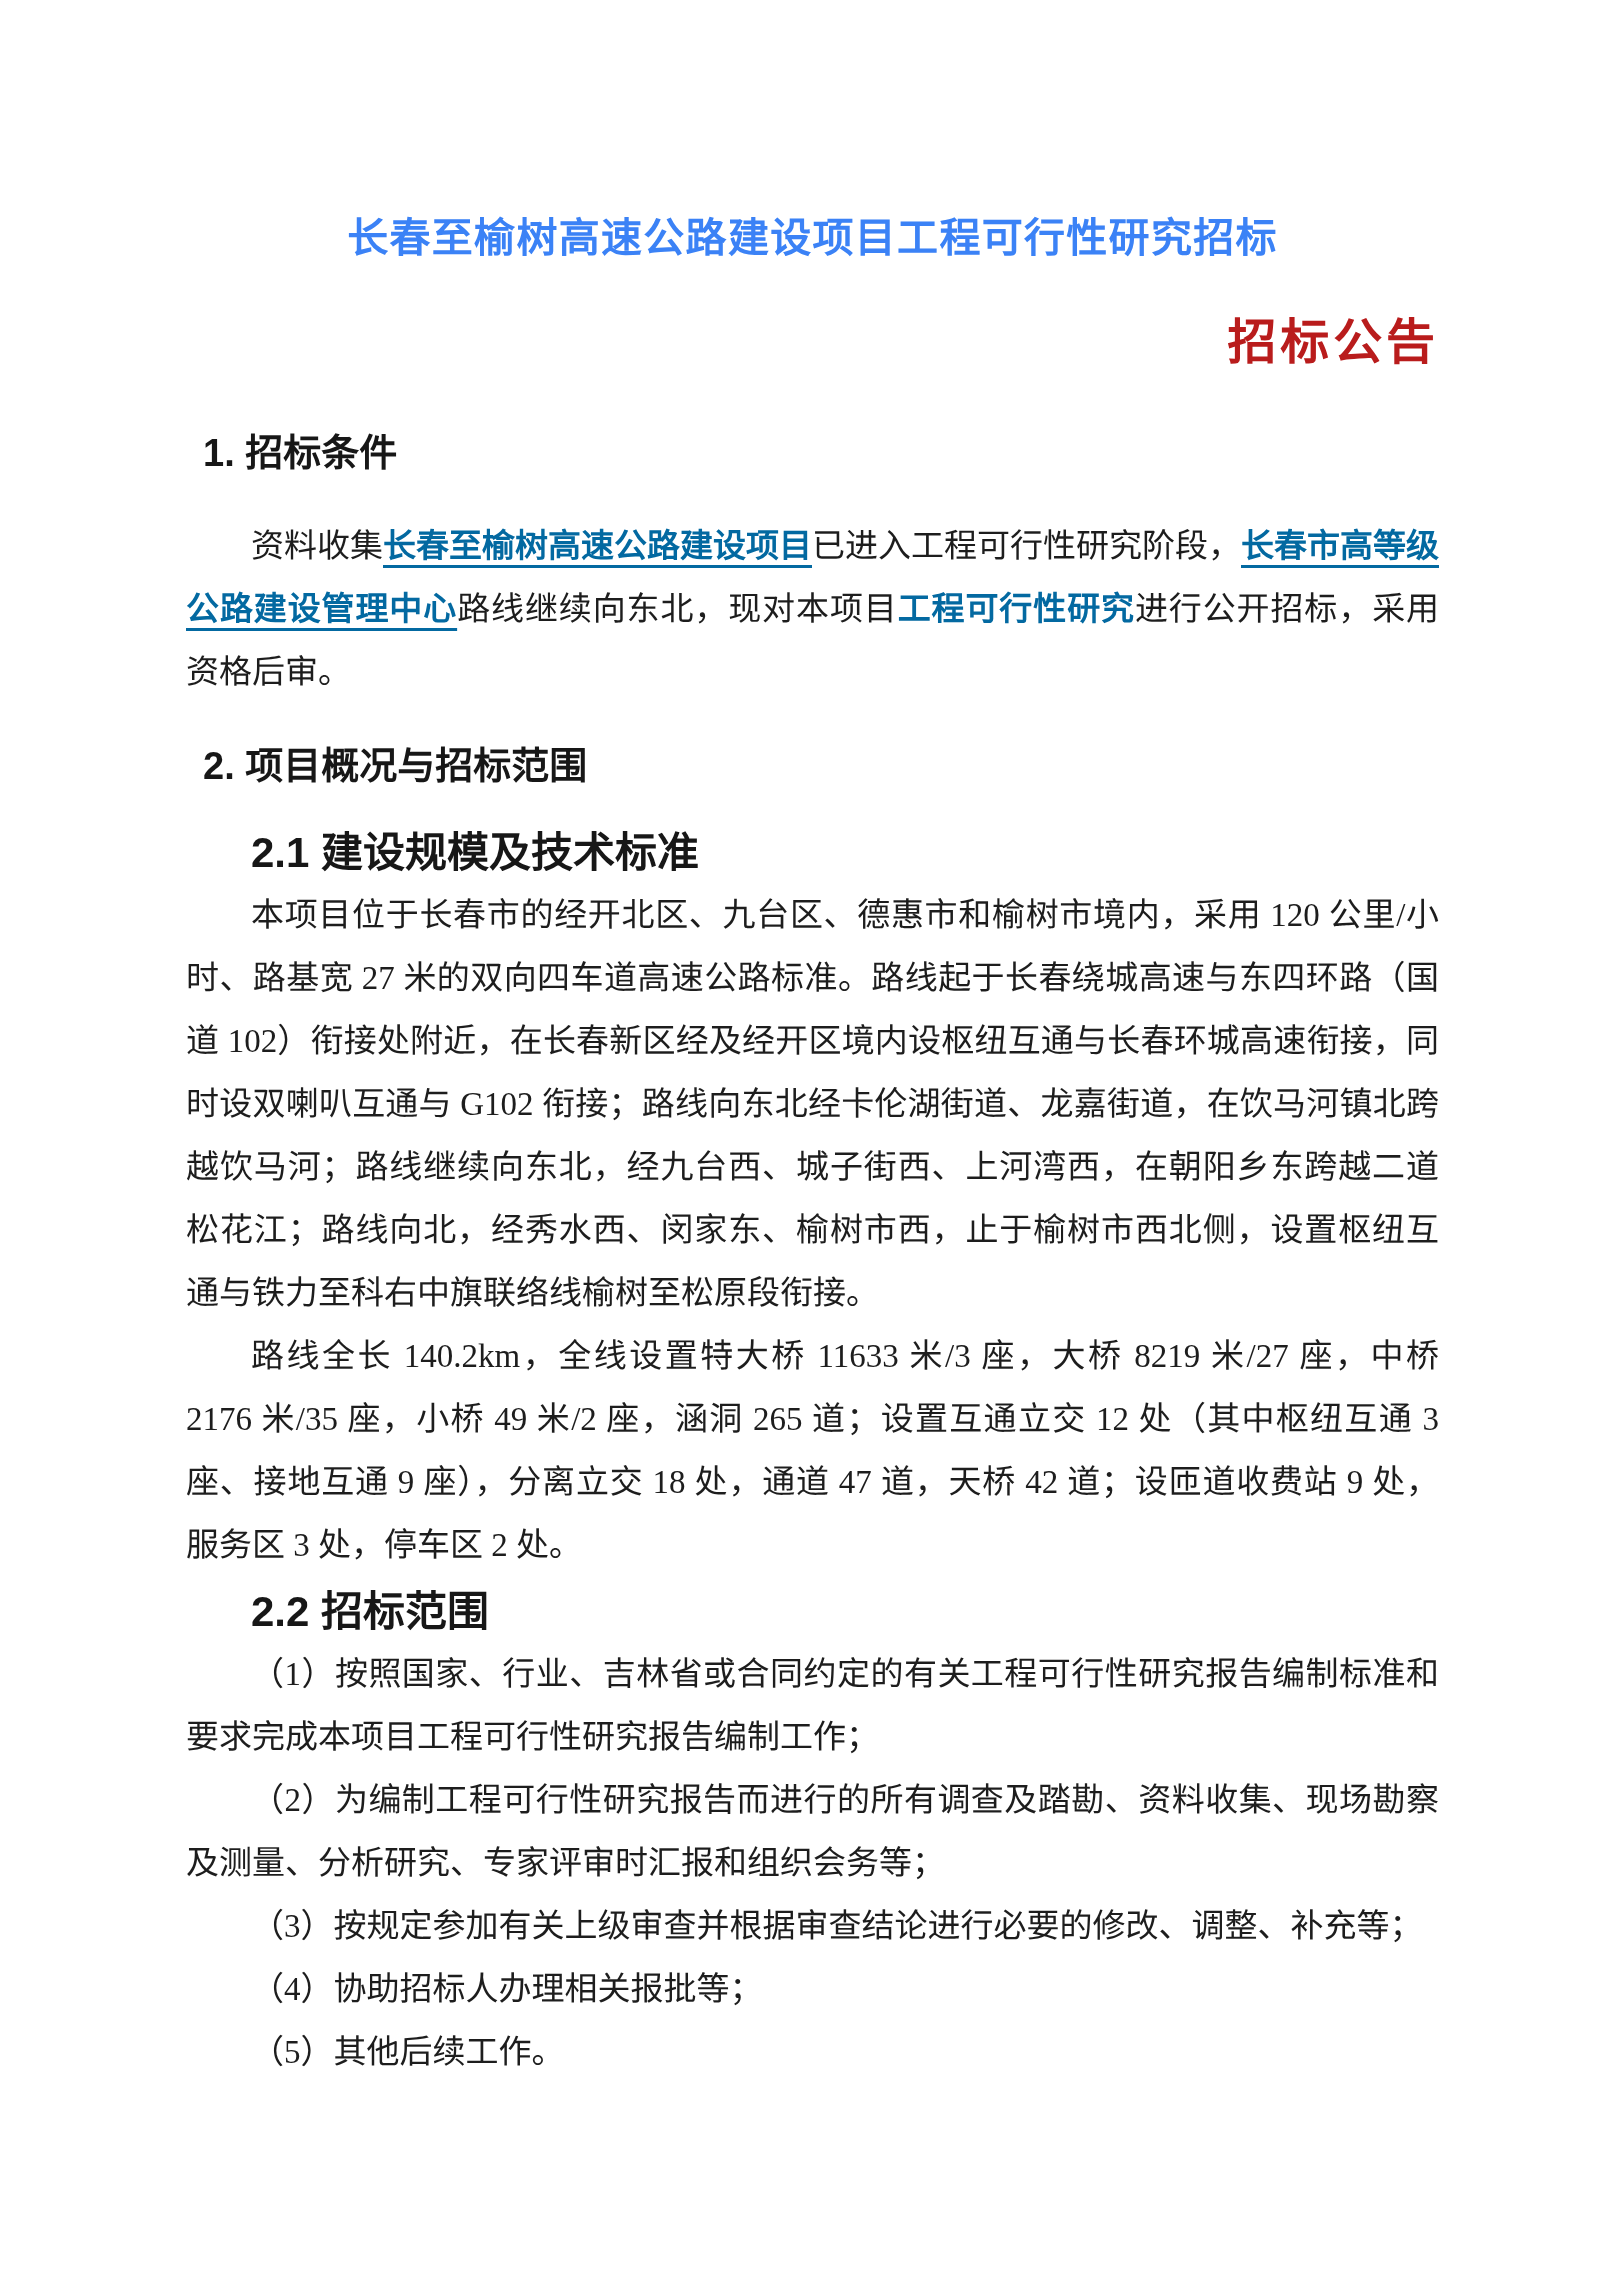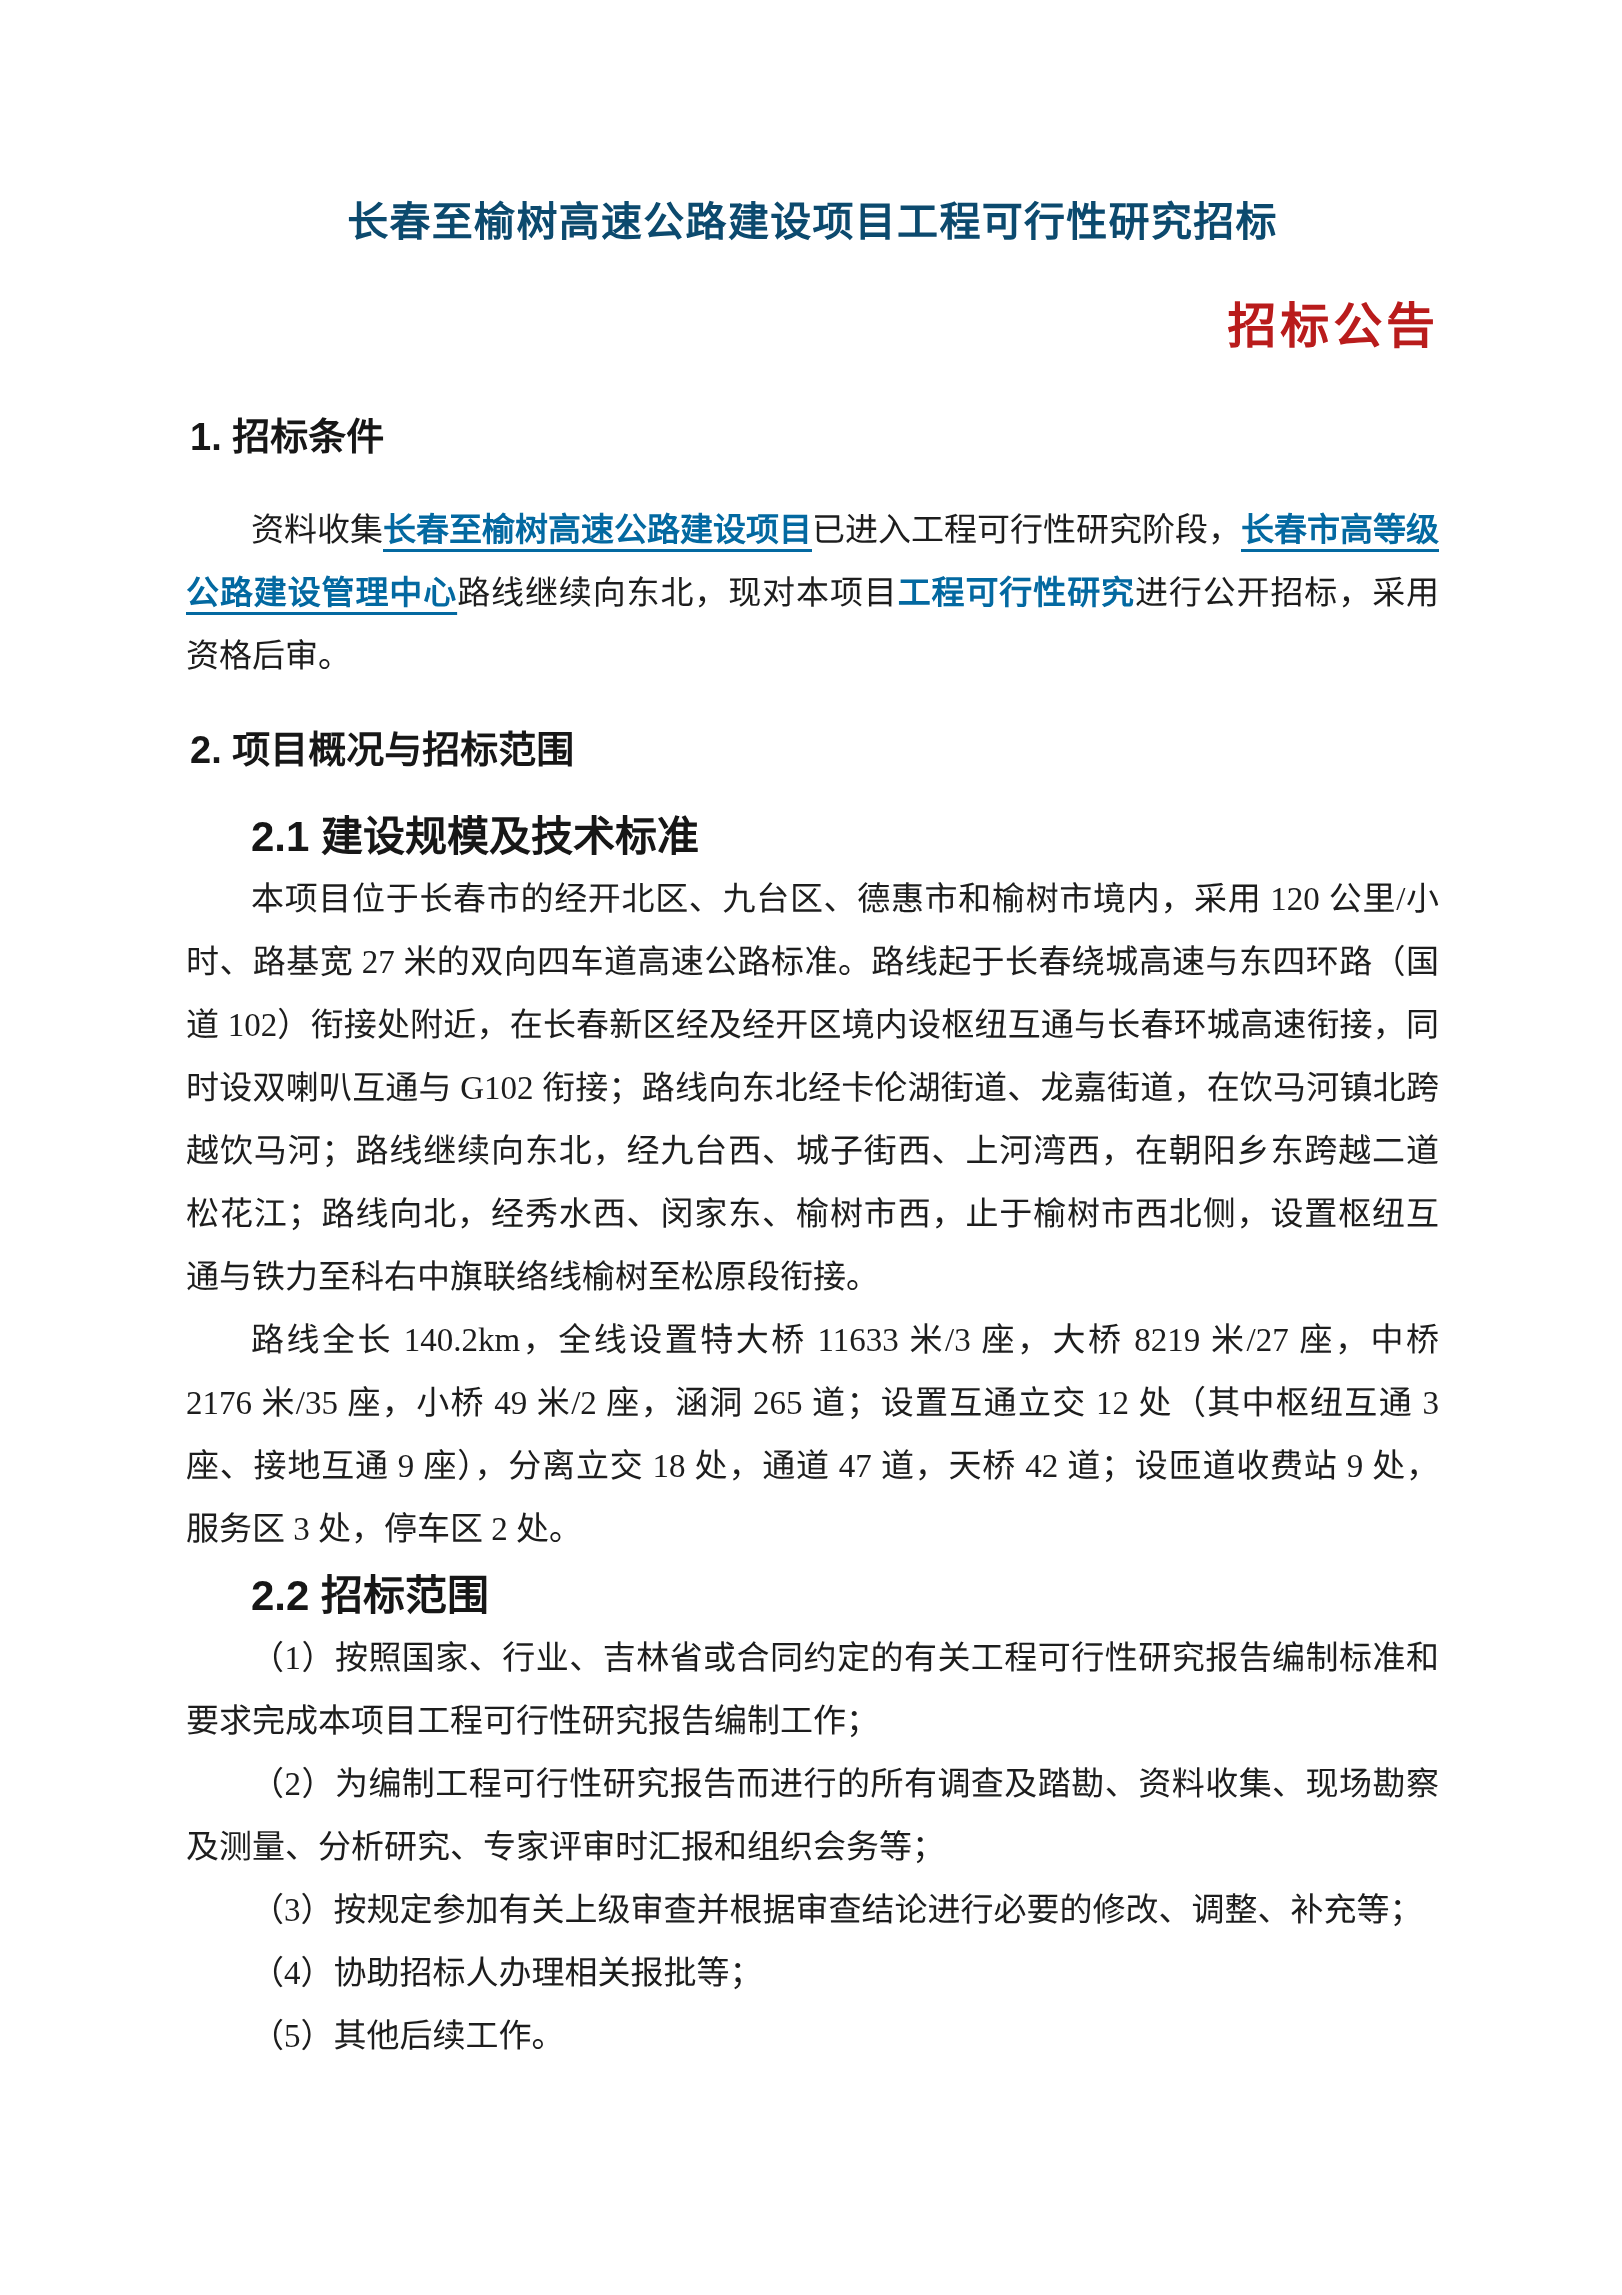--- a/index.html
+++ b/index.html
@@ -12,41 +12,41 @@
     width: 1623px;
     height: 2295px;
     background: #ffffff;
     overflow: hidden;
     box-sizing: border-box;
     padding: 196px 184px 0 186px;
     color: #1d1d1d;
     font-family: "Liberation Serif", "DejaVu Serif", serif;
   }
   .doc-title {
-    margin: 0;
+    margin: 16px;
     text-align: center;
     font-family: "Liberation Sans", "DejaVu Sans", sans-serif;
     font-weight: 700;
     font-size: 41px;
     line-height: 52px;
-    color: #0c4a6e;
+    color: #3b82f6;
     letter-spacing: 1.3px;
   }
   .doc-subtitle {
     margin: 46px 0 0 0;
     text-align: right;
     font-family: "Liberation Sans", "DejaVu Sans", sans-serif;
     font-weight: 700;
     font-size: 49px;
     line-height: 65px;
     color: #b91c1c;
     letter-spacing: 3.9px;
   }
   .sec-heading {
-    margin: 4px;
+    margin: 17px;
     font-family: "Liberation Sans", "DejaVu Sans", sans-serif;
     font-weight: 700;
     font-size: 38px;
     line-height: 52px;
     color: #171717;
   }
   .sec-heading.first { margin-top: 52px; }
   .sec-heading.second { margin-top: 36px; }
   .sub-heading {
     margin: 0;

